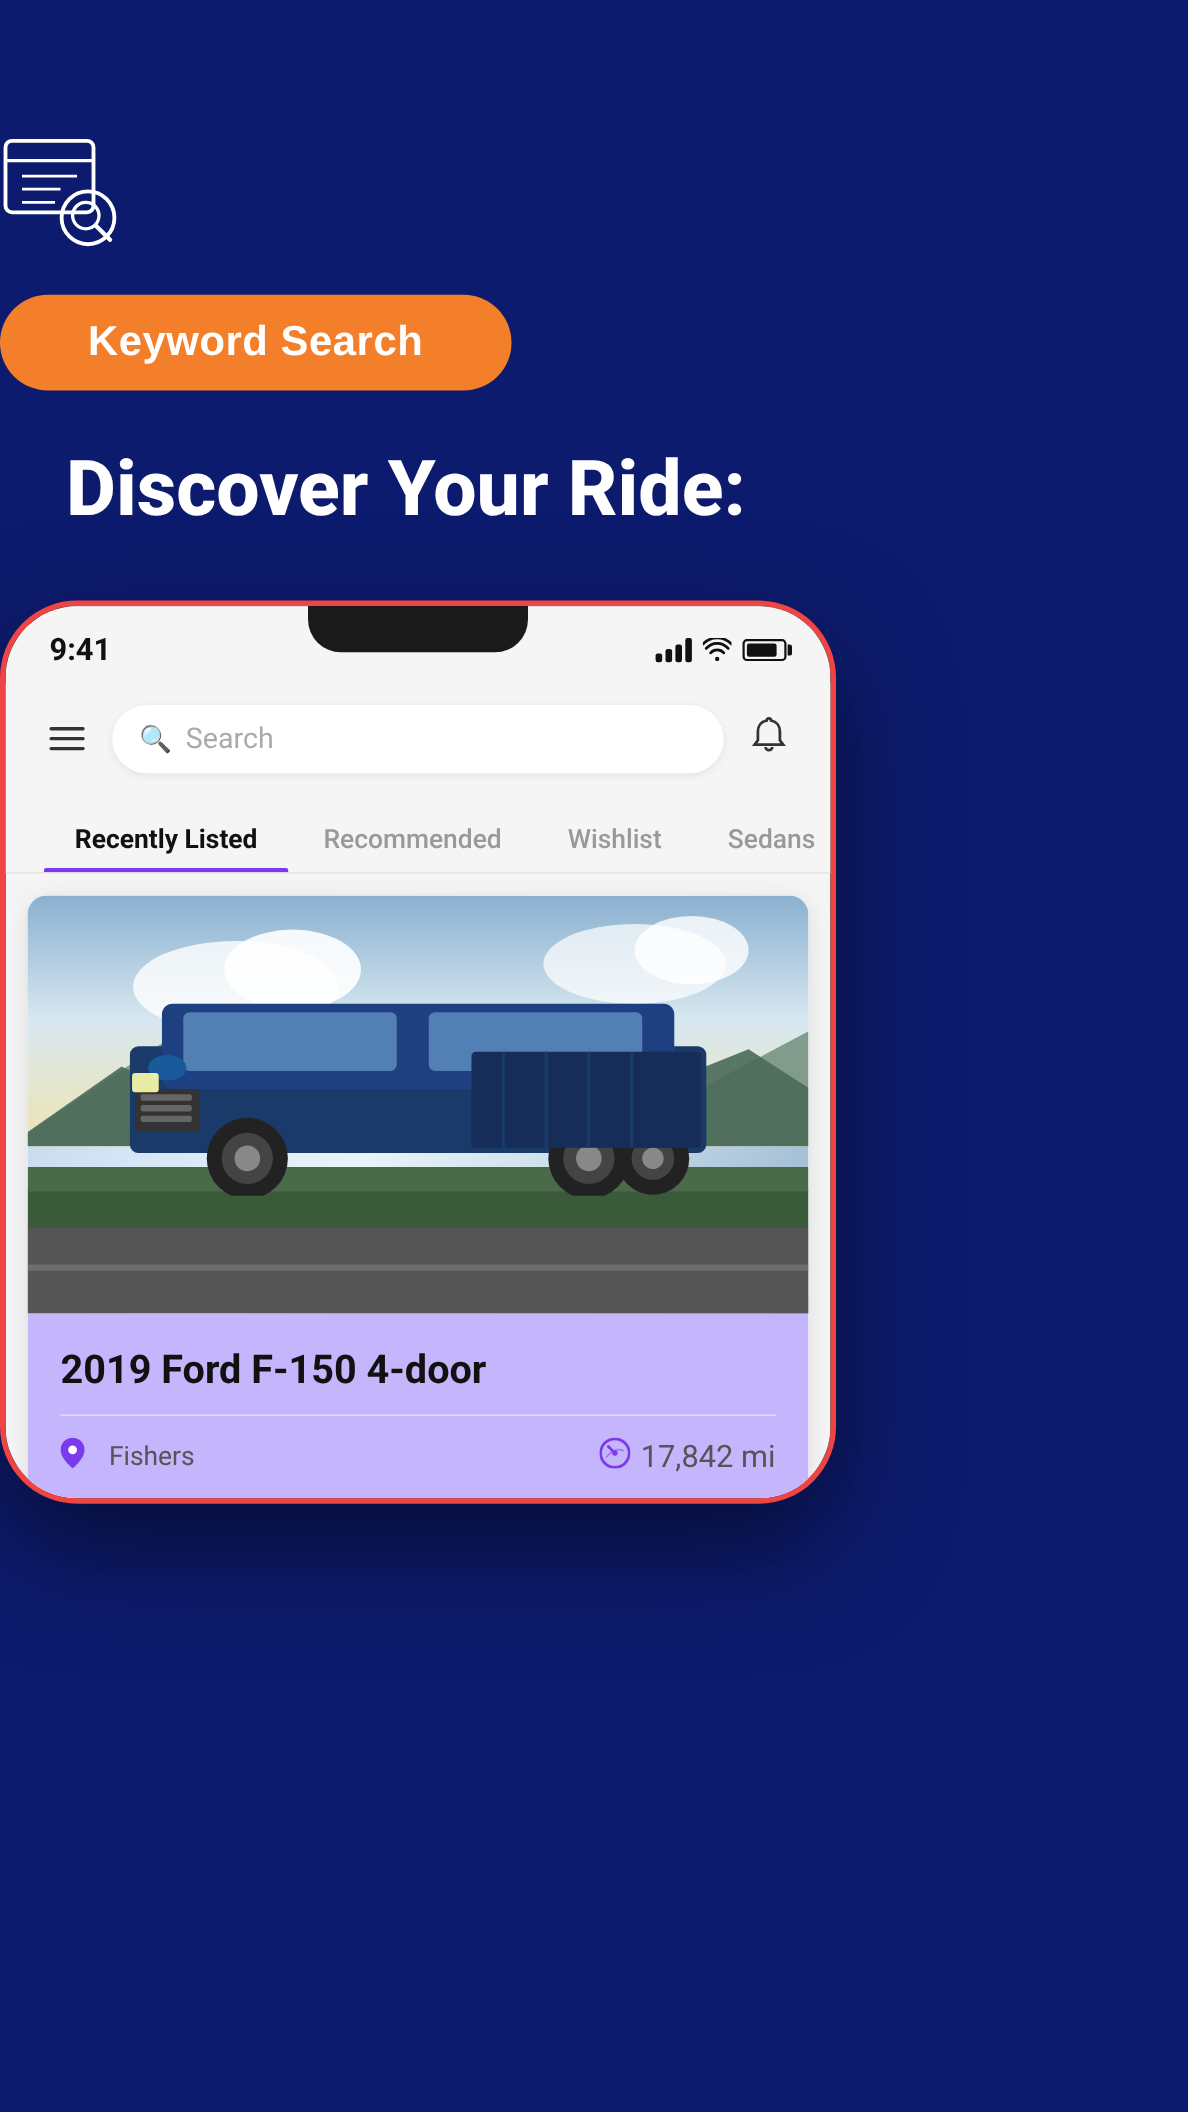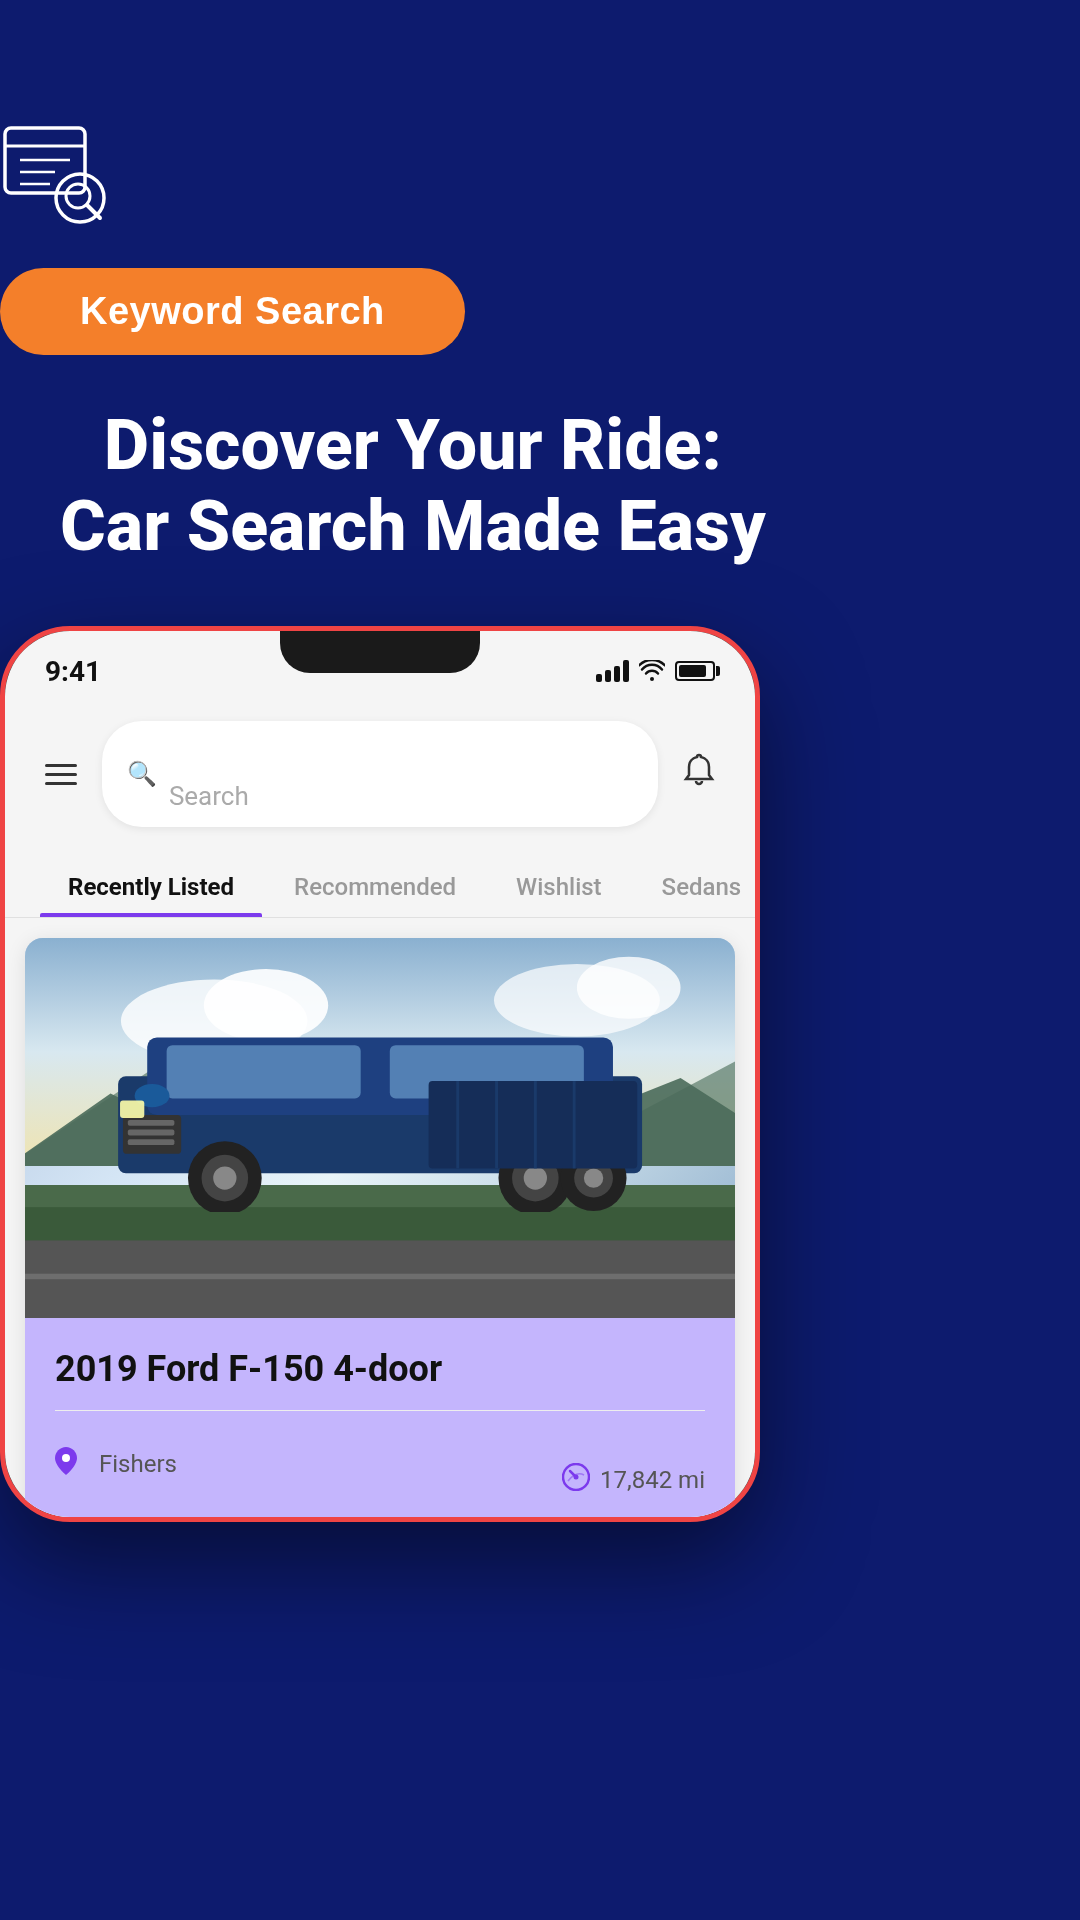--- a/index.html
+++ b/index.html
@@ -191,21 +191,20 @@
     }
 
     .search-icon-inner {
       font-size: 24px;
       color: #888;
     }
 
     .search-placeholder {
       font-size: 26px;
       color: #aaa;
-      margin-top: 44px;
     }
 
     .bell-btn {
       background: none;
       border: none;
       cursor: pointer;
       font-size: 32px;
       color: #333;
       padding: 5px;
     }
@@ -322,23 +321,22 @@
 
     .location-pin {
       color: #7c3aed;
       font-size: 26px;
     }
 
     .mileage {
       display: flex;
       align-items: center;
       gap: 10px;
-      font-size: 24px;
+      font-size: 28px;
       color: #555;
-      margin-top: 32px;
     }
 
     .mileage-icon {
       color: #7c3aed;
       font-size: 26px;
     }
   </style>
 </head>
 <body>
 
@@ -355,21 +353,20 @@
       <circle cx="80" cy="80" r="24" stroke="white" stroke-width="3.5" fill="none"></circle>
       <circle cx="78" cy="78" r="12" stroke="white" stroke-width="3" fill="none"></circle>
       <line x1="87" y1="87" x2="100" y2="100" stroke="white" stroke-width="4" stroke-linecap="round"></line>
     </svg>
   </div>
 
   <button class="keyword-btn">Keyword Search</button>
 
   <h1 class="hero-title">
     <span>Discover Your Ride:</span><br>
-    <span>Car Search Made Easy</span>
   </h1>
 
   <div class="phone-mockup">
 
     <div class="phone-notch"></div>
 
     <div class="status-bar">
       <span class="status-time">9:41</span>
       <div class="status-icons">
 

